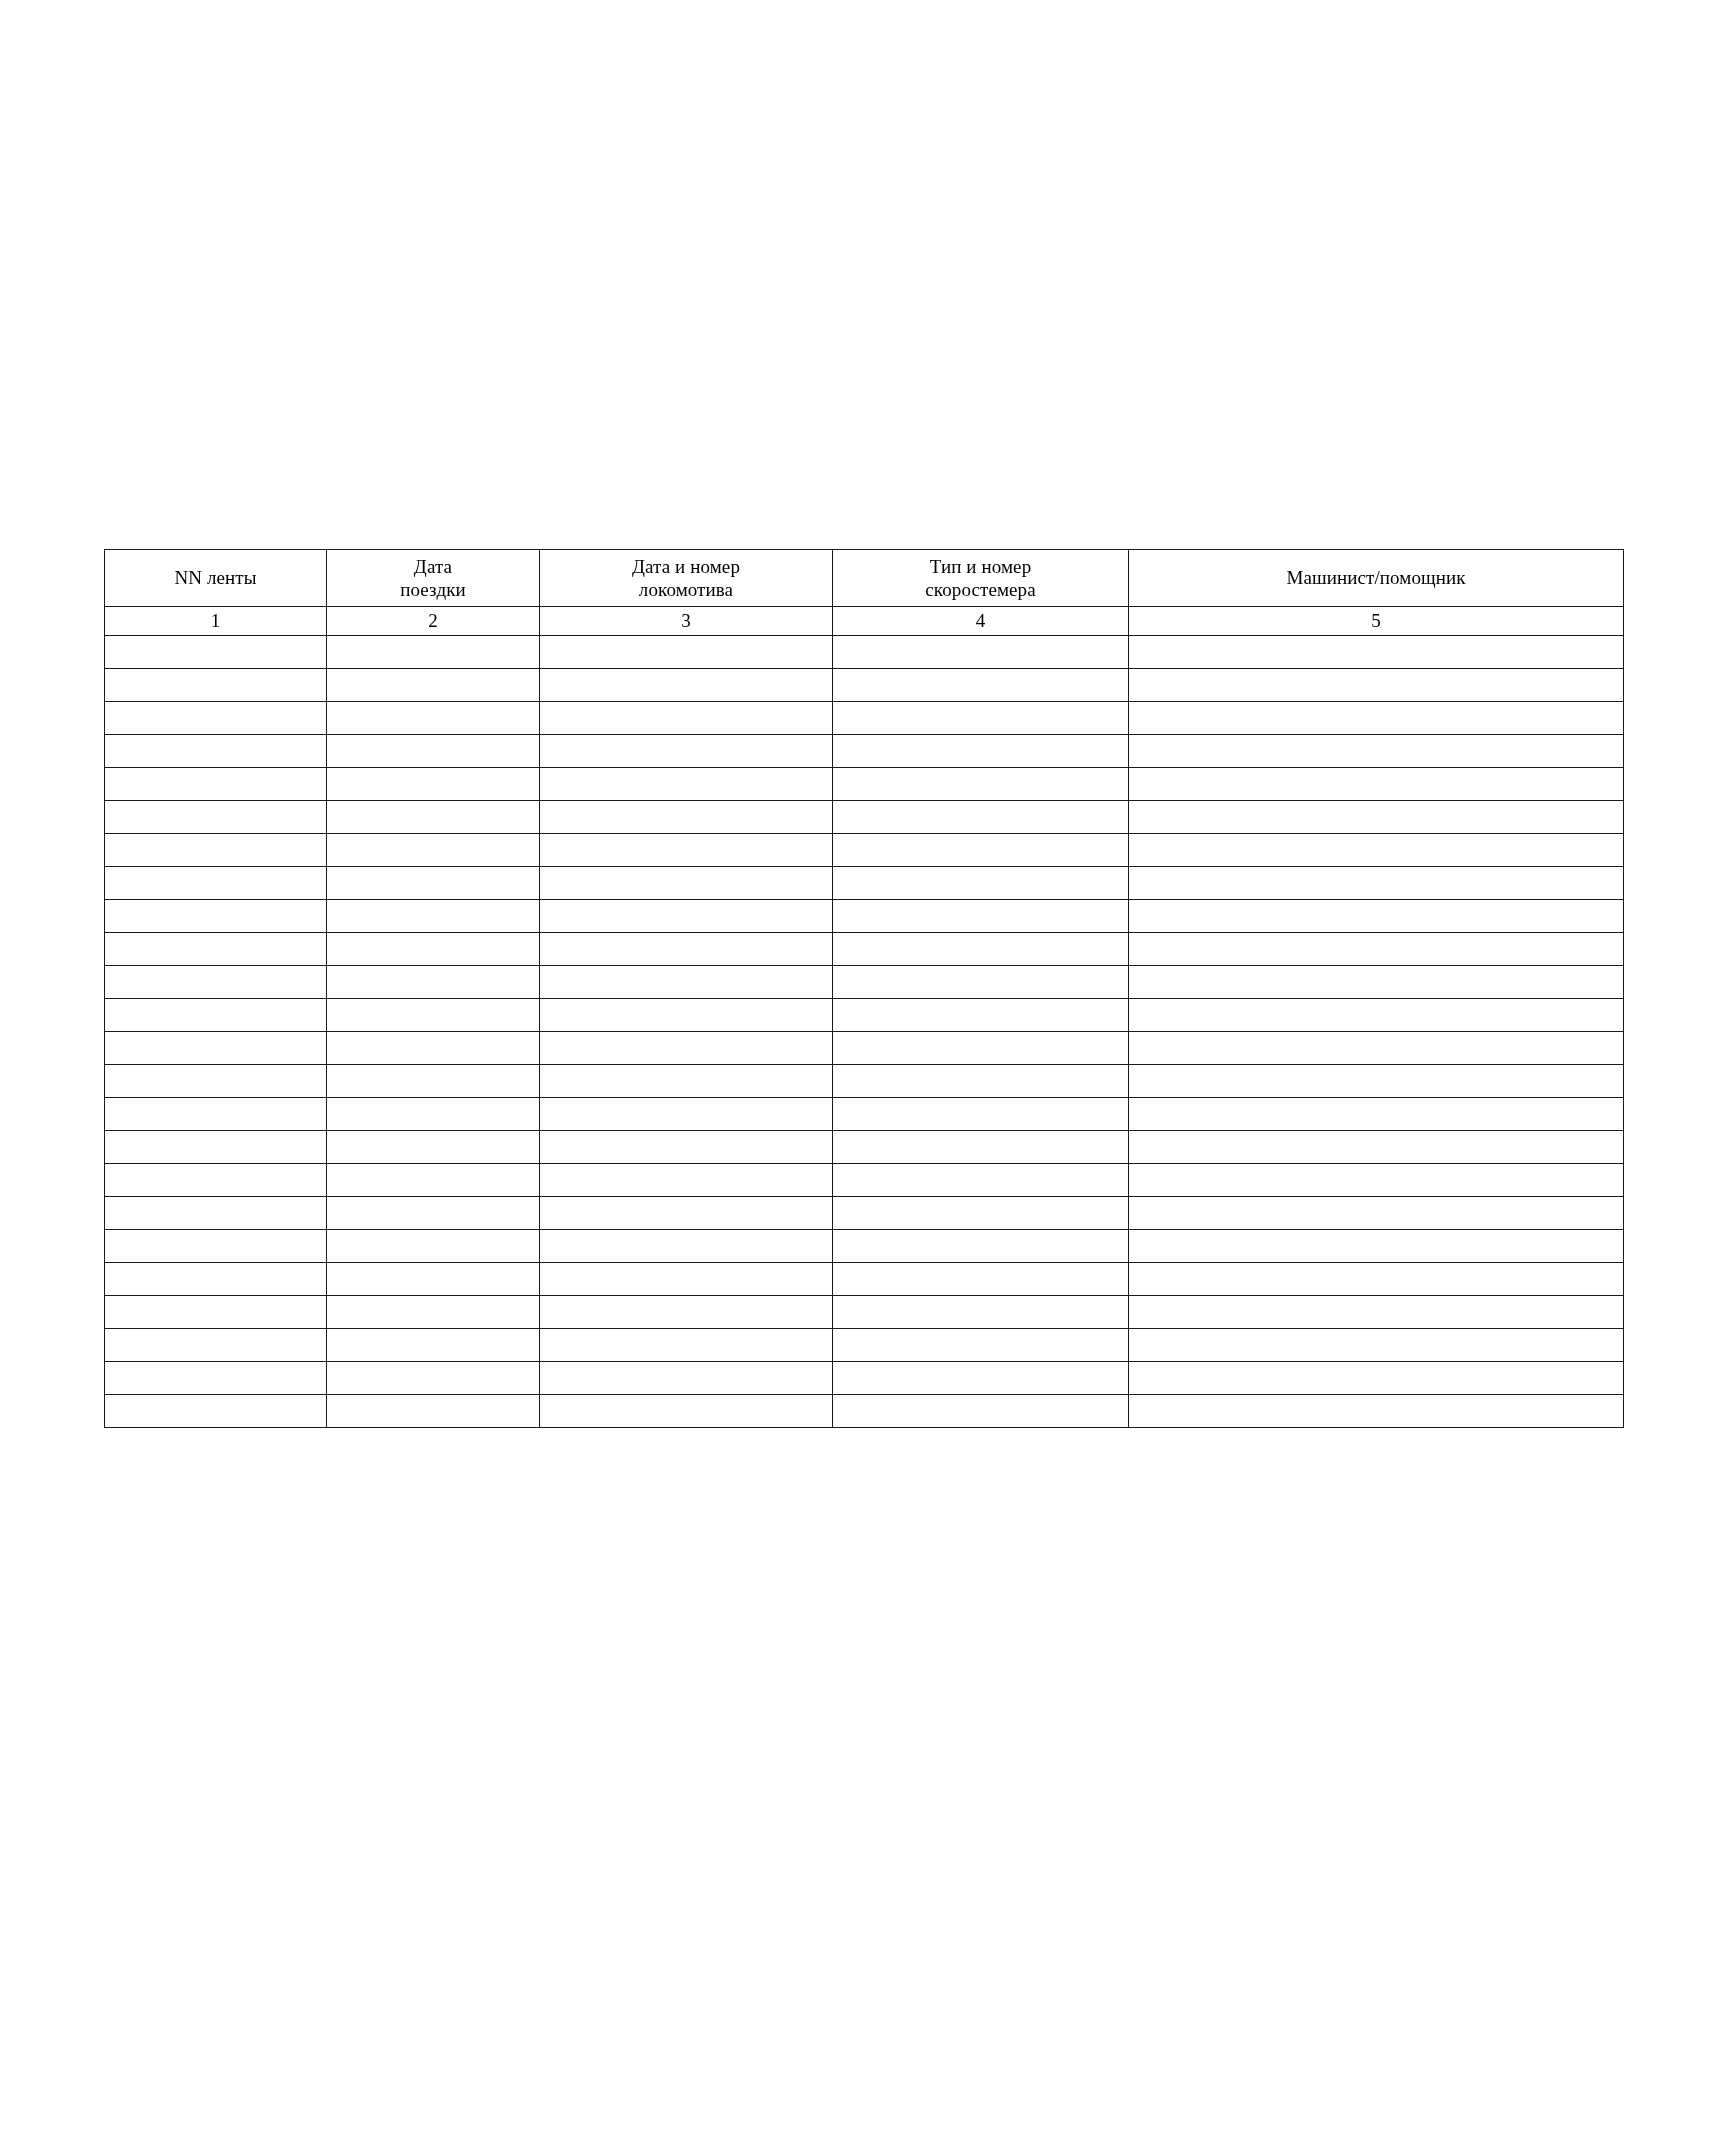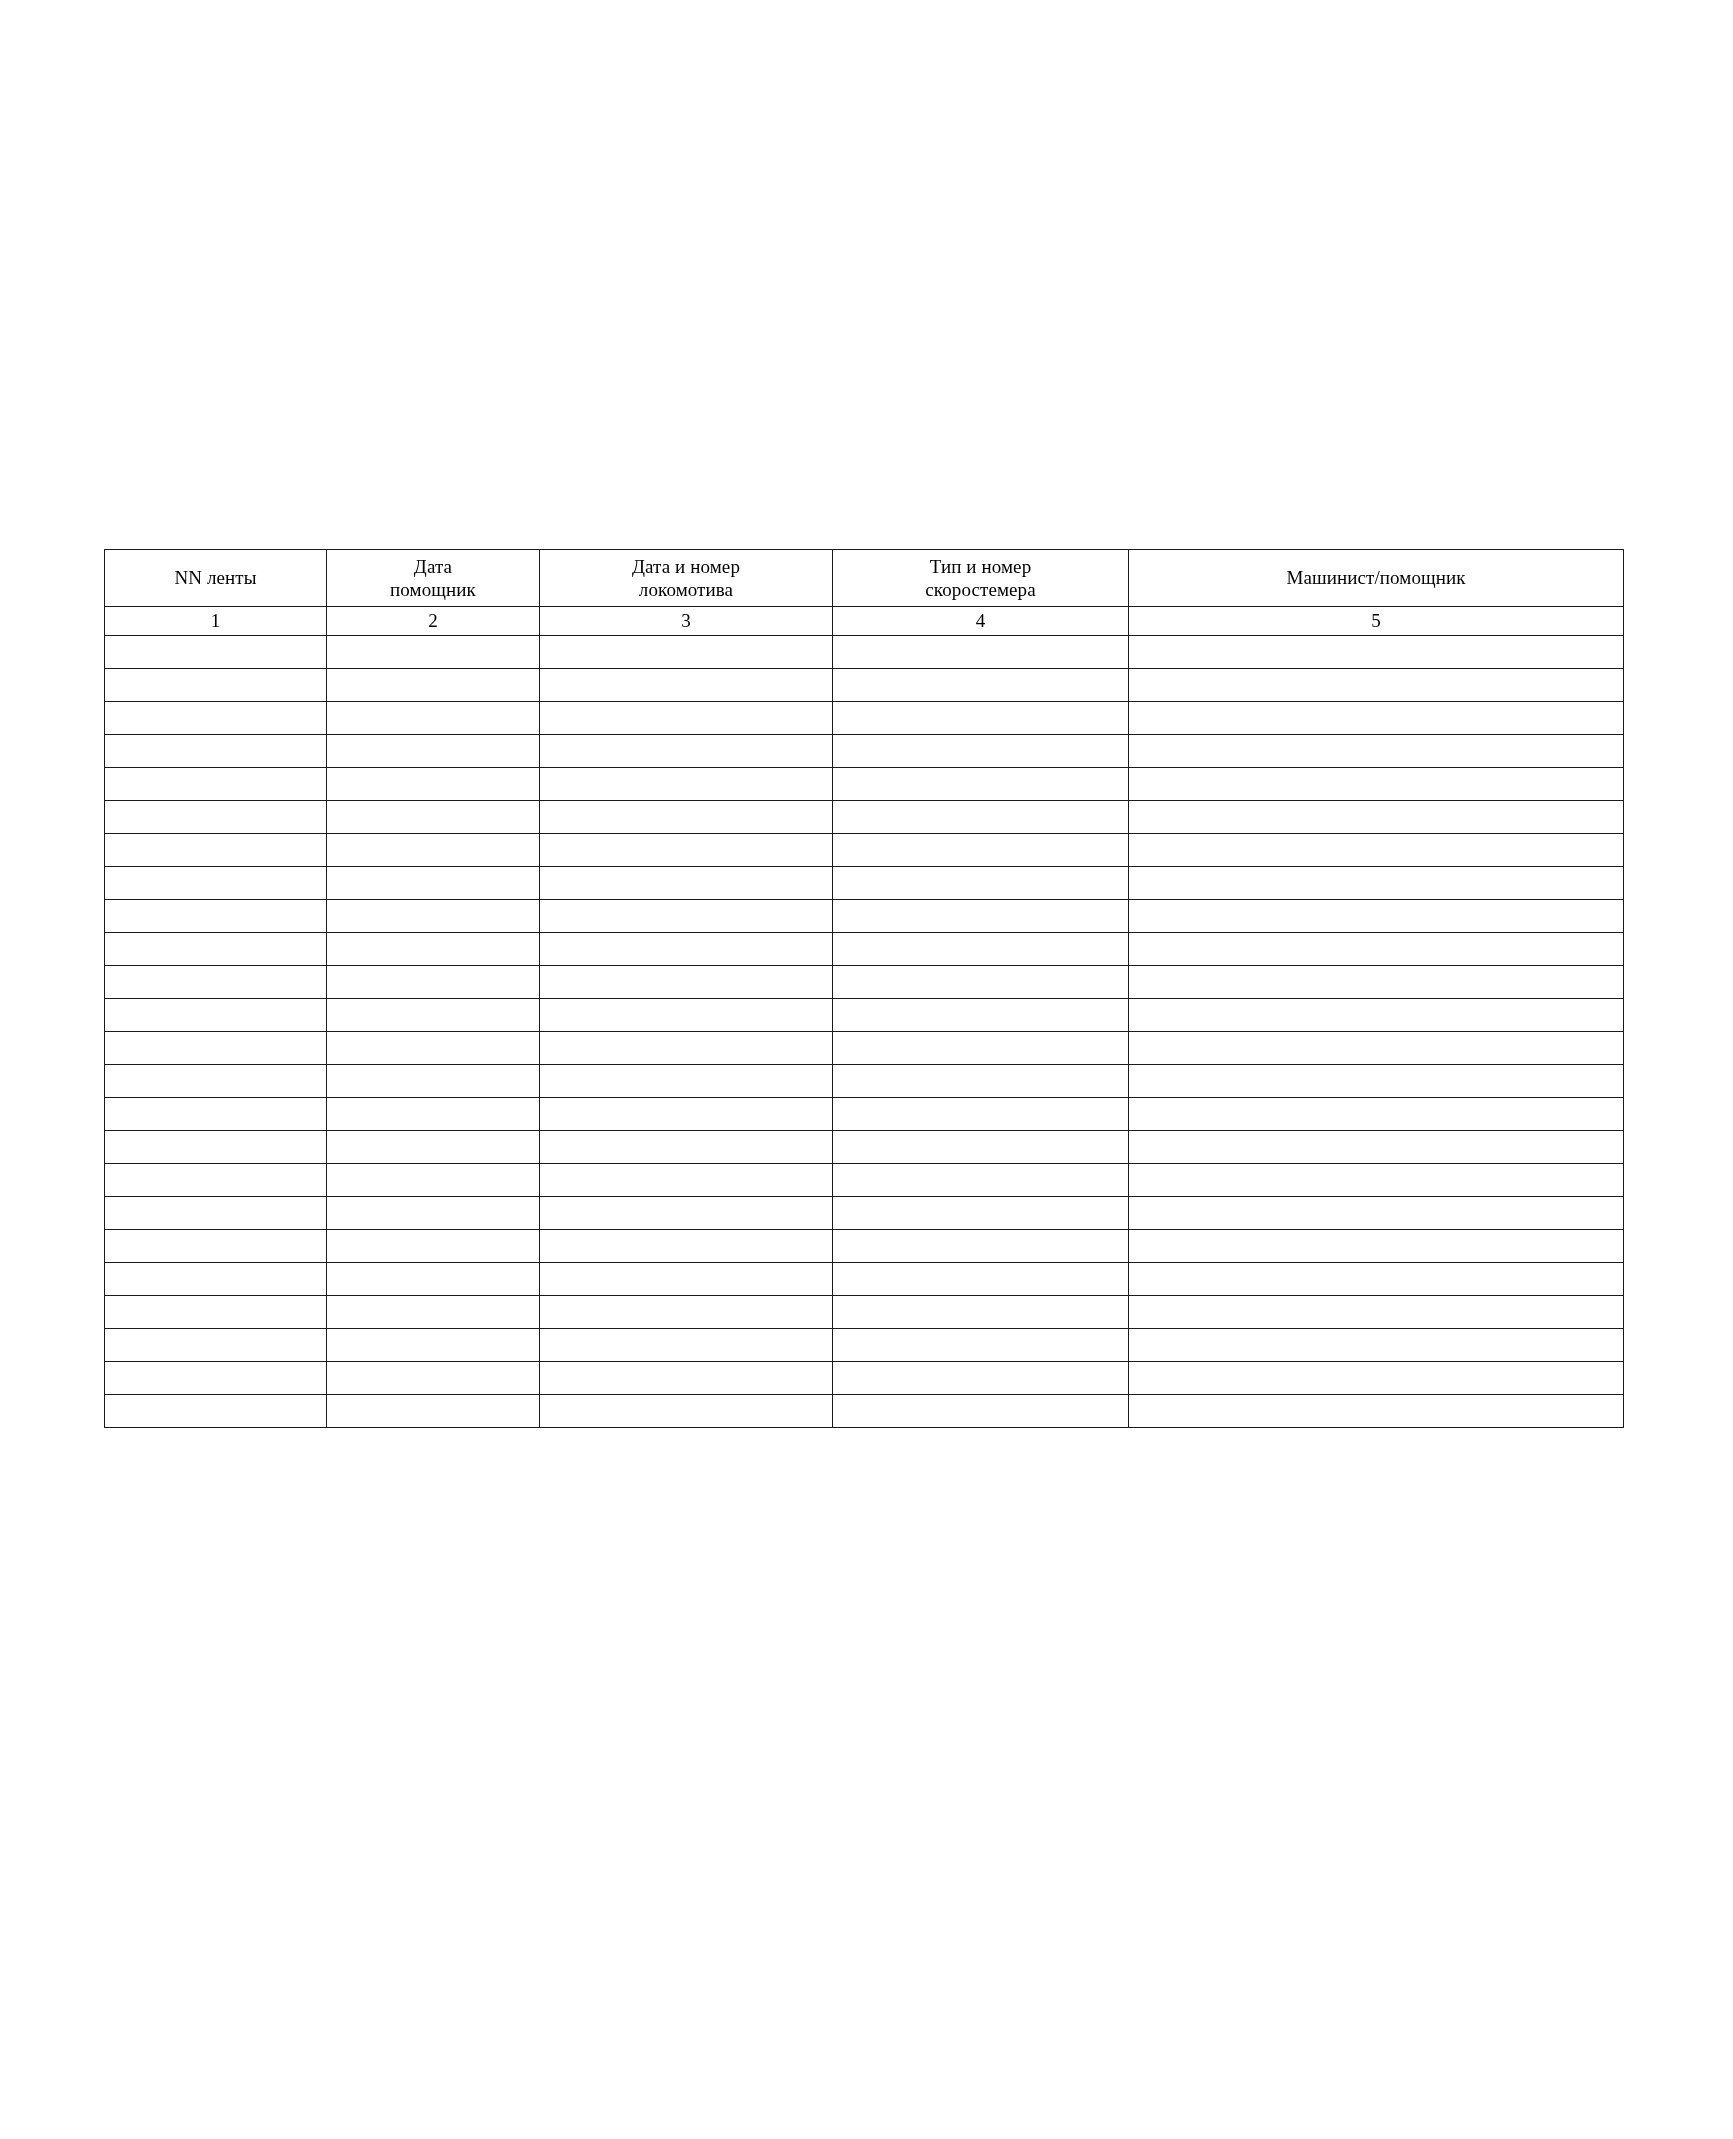--- a/index.html
+++ b/index.html
@@ -89,21 +89,21 @@
           <col class="c5">
       </colgroup>
       <thead>
         <tr>
           <th class="head-cell">
             <span>NN ленты</span>
             <span class="l2"></span>
           </th>
           <th class="head-cell">
             <span>Дата</span>
-            <span class="l2">помощник</span>
+            <span class="l2">поездки</span>
           </th>
           <th class="head-cell">
             <span>Дата и номер</span>
             <span class="l2">локомотива</span>
           </th>
           <th class="head-cell">
             <span>Тип и номер</span>
             <span class="l2">скоростемера</span>
           </th>
           <th class="head-cell">

